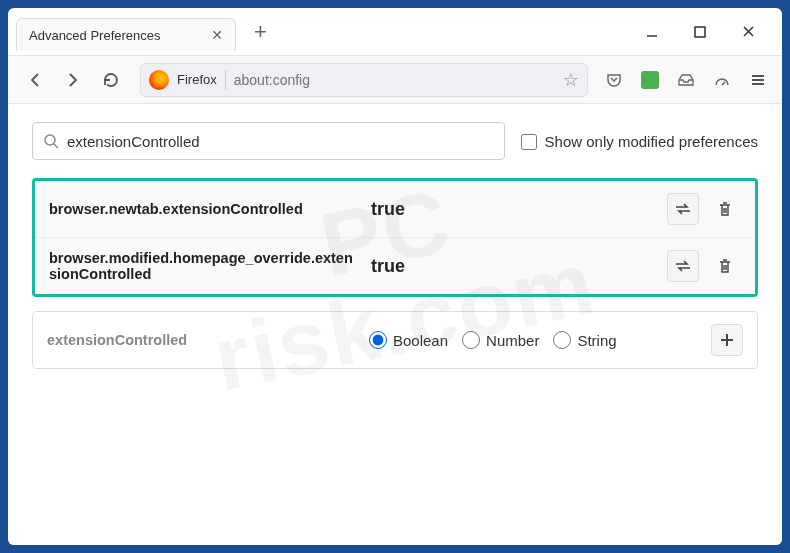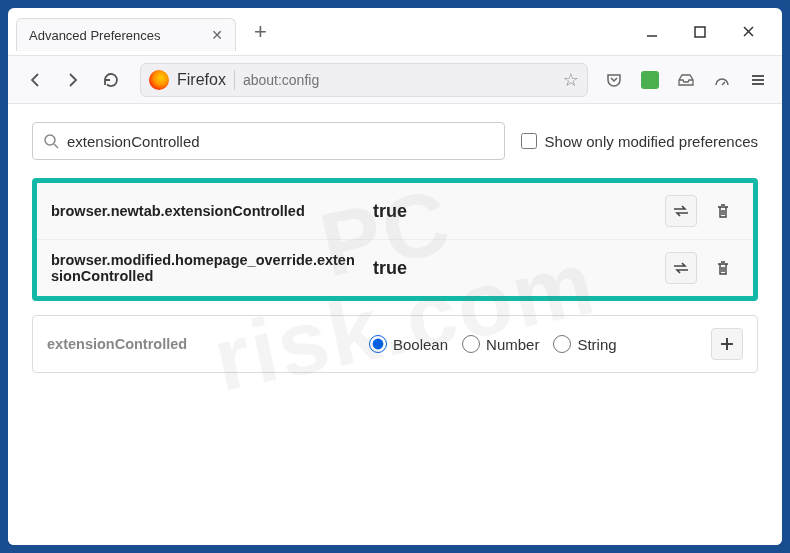--- a/index.html
+++ b/index.html
@@ -9,34 +9,34 @@
 .titlebar { display: flex; align-items: center; height: 48px; padding: 0 8px; border-bottom: 1px solid #e5e5e5; }
 .tab { display: flex; align-items: center; gap: 8px; background: #f9f9fb; border: 1px solid #ddd; border-bottom: none; border-radius: 6px 6px 0 0; padding: 8px 12px; margin-top: 6px; font-size: 13px; color: #333; min-width: 220px; }
 .tab-close { margin-left: auto; cursor: pointer; color: #666; font-size: 14px; }
 .newtab { margin-left: 12px; color: #666; font-size: 22px; cursor: pointer; line-height: 1; padding: 4px 6px; }
 .win-controls { margin-left: auto; display: flex; gap: 20px; padding-right: 12px; }
 .win-btn { width: 28px; height: 28px; display: flex; align-items: center; justify-content: center; color: #333; cursor: pointer; }
 .toolbar { display: flex; align-items: center; height: 48px; padding: 0 10px; gap: 4px; border-bottom: 1px solid #e5e5e5; background: #f9f9fb; }
 .tb-btn { width: 34px; height: 34px; display: flex; align-items: center; justify-content: center; color: #555; cursor: pointer; border-radius: 4px; }
 .addressbar { flex: 1; display: flex; align-items: center; background: #f0f0f4; border: 1px solid #ddd; border-radius: 6px; height: 34px; padding: 0 8px; margin: 0 8px; gap: 8px; }
 .ff-logo { width: 20px; height: 20px; background: radial-gradient(circle at 60% 40%, #ffcc00, #ff9500 40%, #ff3d00 70%, #5e00a3 100%); border-radius: 50%; flex-shrink: 0; }
-.addr-label { font-size: 16px; color: #333; }
+.addr-label { font-size: 13px; color: #333; }
 .addr-sep { width: 1px; height: 20px; background: #ccc; }
 .addr-url { font-size: 14px; color: #737373; flex: 1; }
 .star { margin-left: auto; color: #888; font-size: 18px; }
 .tb-icons { display: flex; gap: 8px; align-items: center; }
 .tb-icon { width: 28px; height: 28px; display: flex; align-items: center; justify-content: center; color: #666; cursor: pointer; }
 .green-sq { width: 18px; height: 18px; background: #4caf50; border-radius: 3px; }
 .content { padding: 18px 24px; flex: 1; background: #fff; }
 .search-row { display: flex; align-items: center; gap: 16px; margin-bottom: 18px; }
 .search-box { flex: 1; max-width: 480px; display: flex; align-items: center; border: 1px solid #ccc; border-radius: 4px; height: 38px; padding: 0 10px; gap: 8px; }
 .search-box input { border: none; outline: none; font-size: 15px; flex: 1; color: #333; }
-.checkbox-row { display: flex; align-items: flex-start; gap: 8px; font-size: 15px; color: #333; }
+.checkbox-row { display: flex; align-items: flex-end; gap: 8px; font-size: 15px; color: #333; }
 .checkbox-row input { width: 16px; height: 16px; }
-.pref-list { border: 5px solid #14b8a6; border-radius: 4px; }
+.pref-list { border: 3px solid #14b8a6; border-radius: 4px; }
 .pref-row { display: flex; align-items: center; padding: 12px 14px; gap: 12px; border-bottom: 1px solid #eee; }
 .pref-row:last-child { border-bottom: none; }
 .pref-row.bold { font-weight: 600; background: #f9f9f9; }
 .pref-name { flex: 0 0 310px; font-size: 14.5px; color: #222; word-break: break-word; }
 .pref-name.dim { color: #888; font-weight: 600; }
 .pref-value { flex: 1; font-size: 18px; color: #222; }
 .pref-actions { display: flex; gap: 10px; align-items: center; }
 .act-btn { width: 32px; height: 32px; border: 1px solid #ddd; background: #f5f5f5; border-radius: 4px; display: flex; align-items: center; justify-content: center; cursor: pointer; color: #444; }
 .radio-group { display: flex; gap: 14px; align-items: center; flex: 1; }
 .radio-item { display: flex; align-items: center; gap: 6px; font-size: 15px; color: #333; }

